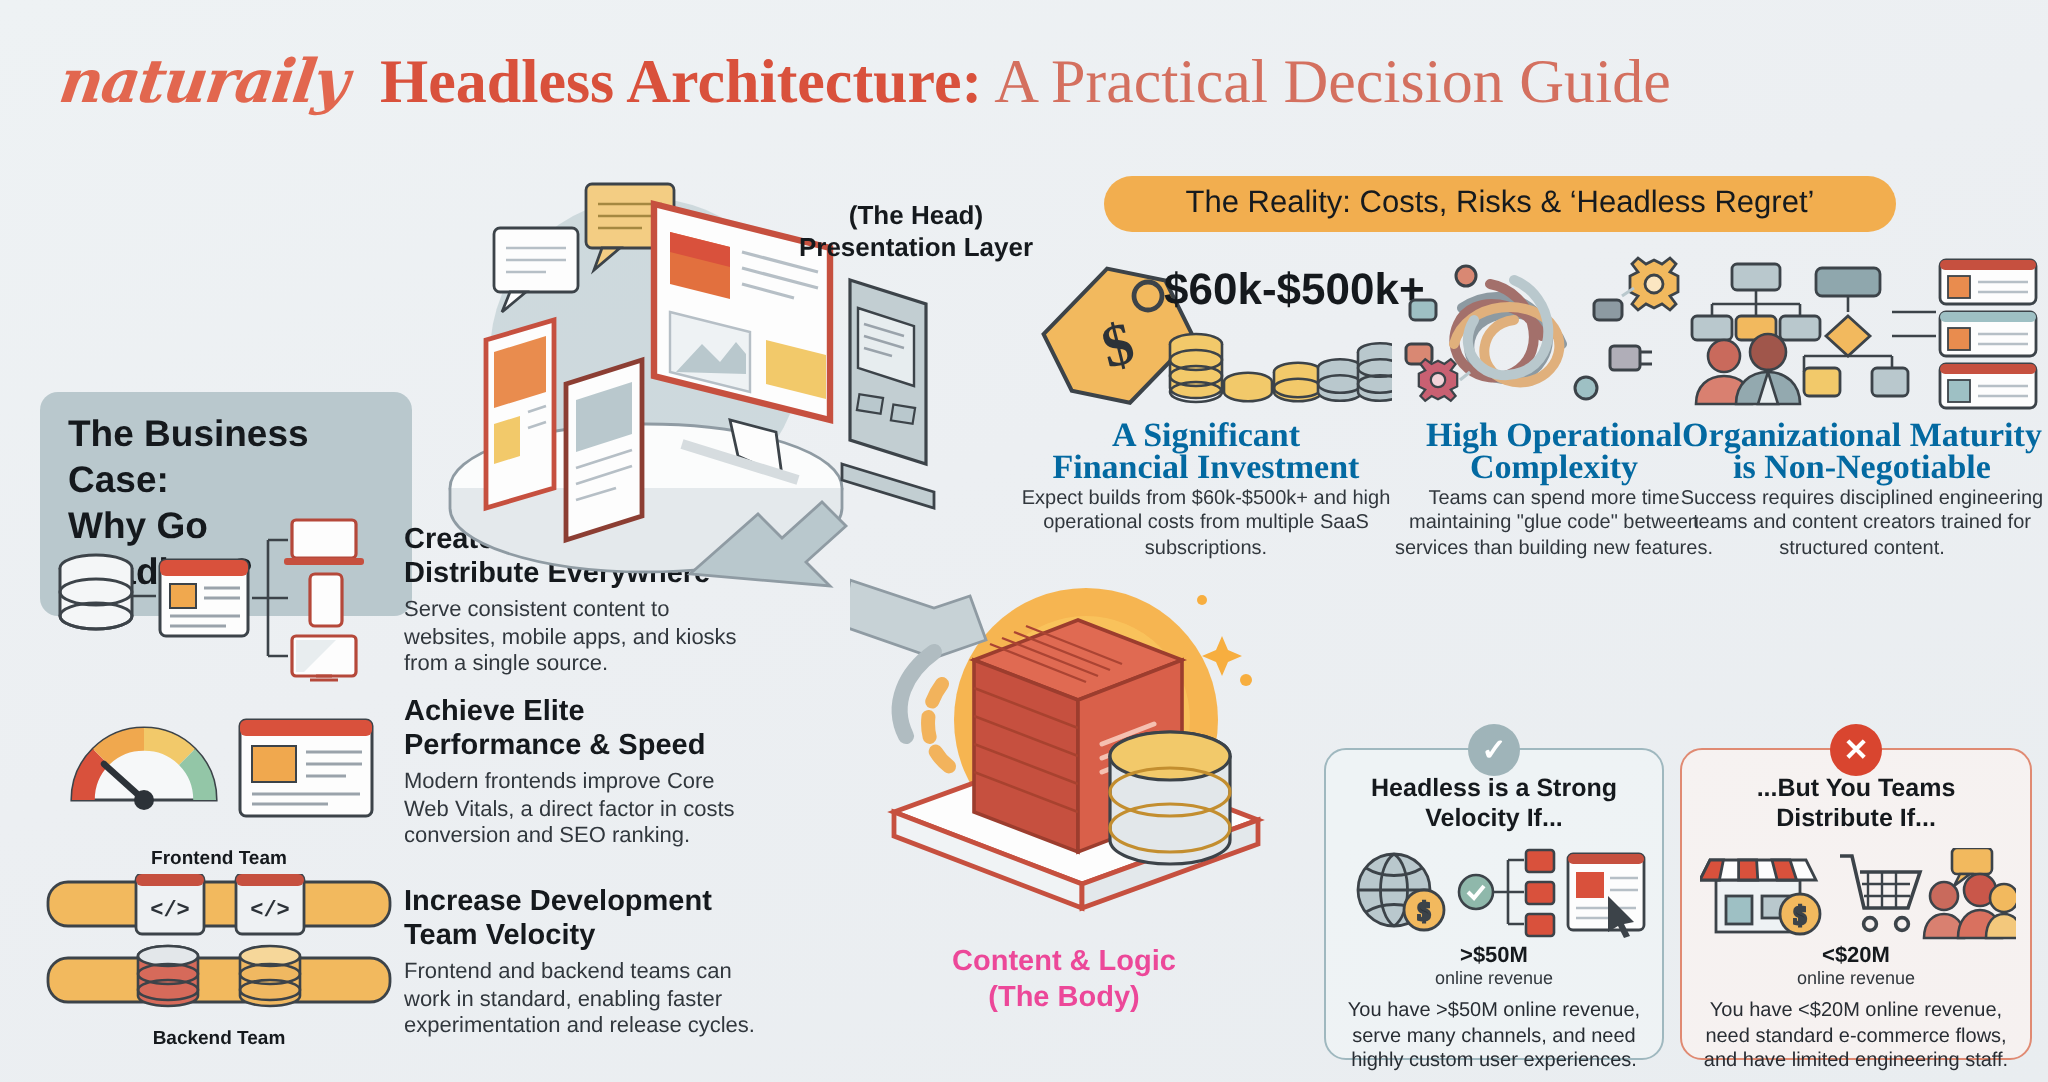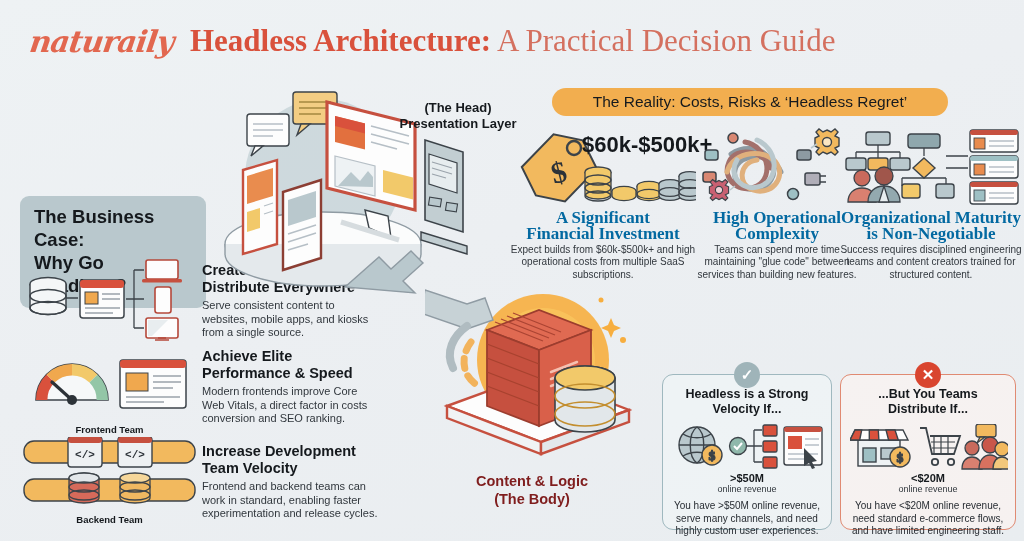--- a/index.html
+++ b/index.html
@@ -51,21 +51,21 @@
   .team-label { font-size: 9.5px; font-weight: 700; color: #15191d; text-align: center; width: 100%; }
 
   
   #center-ill { left: 215px; top: 72px; width: 335px; height: 250px; }
   #label-presentation {
     left: 368px; top: 100px; width: 180px;
     font-size: 13px; font-weight: 700; line-height: 16px; text-align: center; color: #15191d;
   }
   #label-content {
     left: 437px; top: 473px; width: 190px;
-    font-size: 14.5px; font-weight: 700; line-height: 17.5px; text-align: center; color: #7f1d1d;
+    font-size: 14.5px; font-weight: 700; line-height: 17.5px; text-align: center; color: #ec4899;
   }
   #center-body { left: 425px; top: 282px; width: 215px; height: 195px; }
 
   
   #reality-badge {
     left: 552px; top: 88px; width: 396px; height: 28px;
     background: #f2ae4f; border-radius: 14px;
     display: flex; align-items: center; justify-content: center;
     font-weight: 400; font-size: 15.5px; color: #161a1e;
   }

